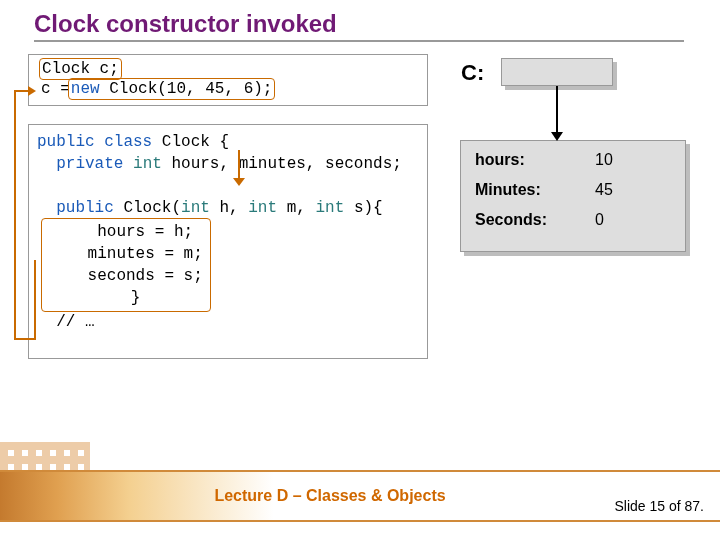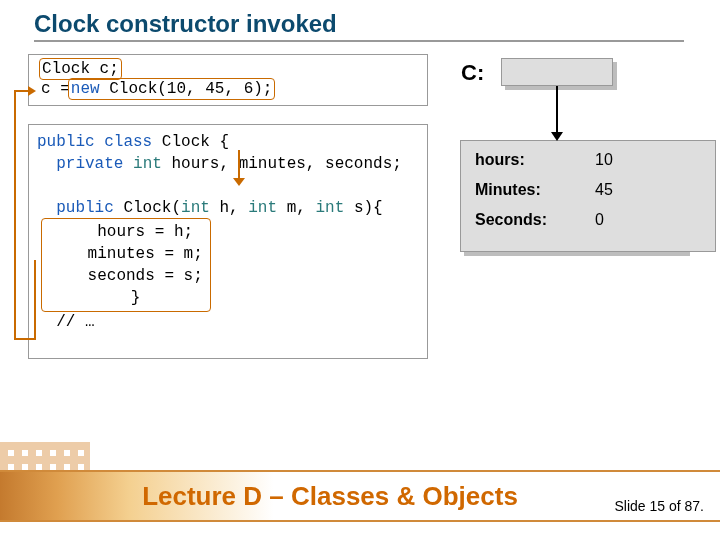--- a/index.html
+++ b/index.html
@@ -10,21 +10,21 @@
     font-family: Arial, sans-serif;
     position: relative;
     overflow: hidden;
   }
   .title {
     position: absolute;
     left: 34px;
     top: 10px;
     font-size: 24px;
     font-weight: bold;
-    color: #0c4a6e;
+    color: #701a75;
     border-bottom: 2px solid #999;
     width: 650px;
     padding-bottom: 2px;
   }
   .code-box1 {
     position: absolute;
     left: 28px;
     top: 54px;
     width: 400px;
     height: 52px;
@@ -87,21 +87,21 @@
     left: 464px;
     top: 144px;
     width: 226px;
     height: 112px;
     background: #bdbdbd;
   }
   .obj-box {
     position: absolute;
     left: 460px;
     top: 140px;
-    width: 256px;
+    width: 226px;
     height: 112px;
     background: #dedede;
     border: 1px solid #999;
     padding: 10px 14px;
     font-size: 16px;
   }
   .obj-row { display: flex; margin-bottom: 12px; }
   .obj-label { width: 120px; font-weight: bold; }
   .obj-val { font-weight: normal; }
   
@@ -157,21 +157,21 @@
     background: linear-gradient(90deg, #c47a2e 0%, #e0a050 8%, #f4d090 18%, #fff 38%, #fff 100%);
     border-top: 2px solid #d08a3a;
     border-bottom: 2px solid #d08a3a;
     display: flex;
     align-items: center;
     justify-content: center;
   }
   .footer-title {
     color: #d06800;
     font-weight: bold;
-    font-size: 26px;
+    font-size: 16px;
     margin-left: -60px;
     text-align: center;
   }
   .slide-num {
     position: absolute;
     right: 16px;
     bottom: 26px;
     font-size: 14px;
   }
   .deco-sq {

